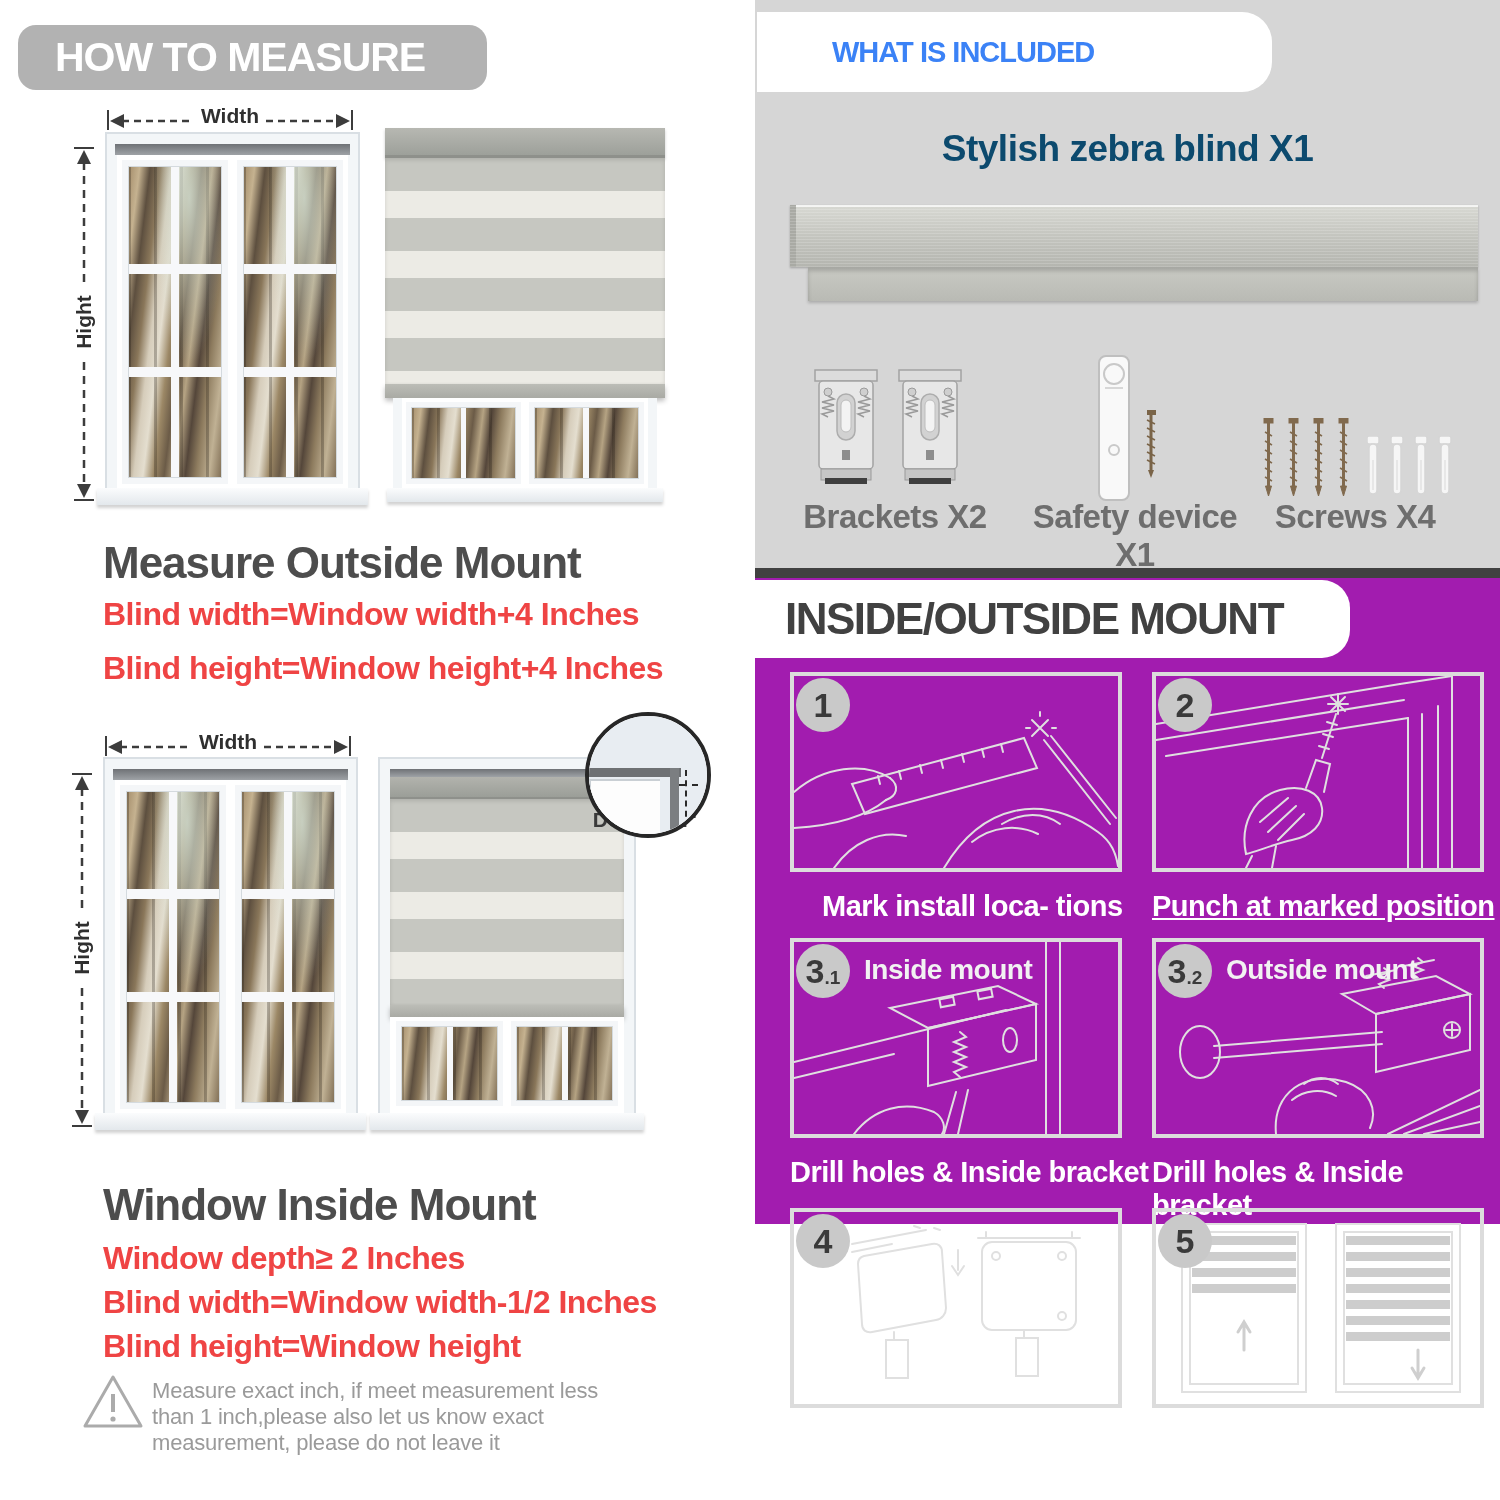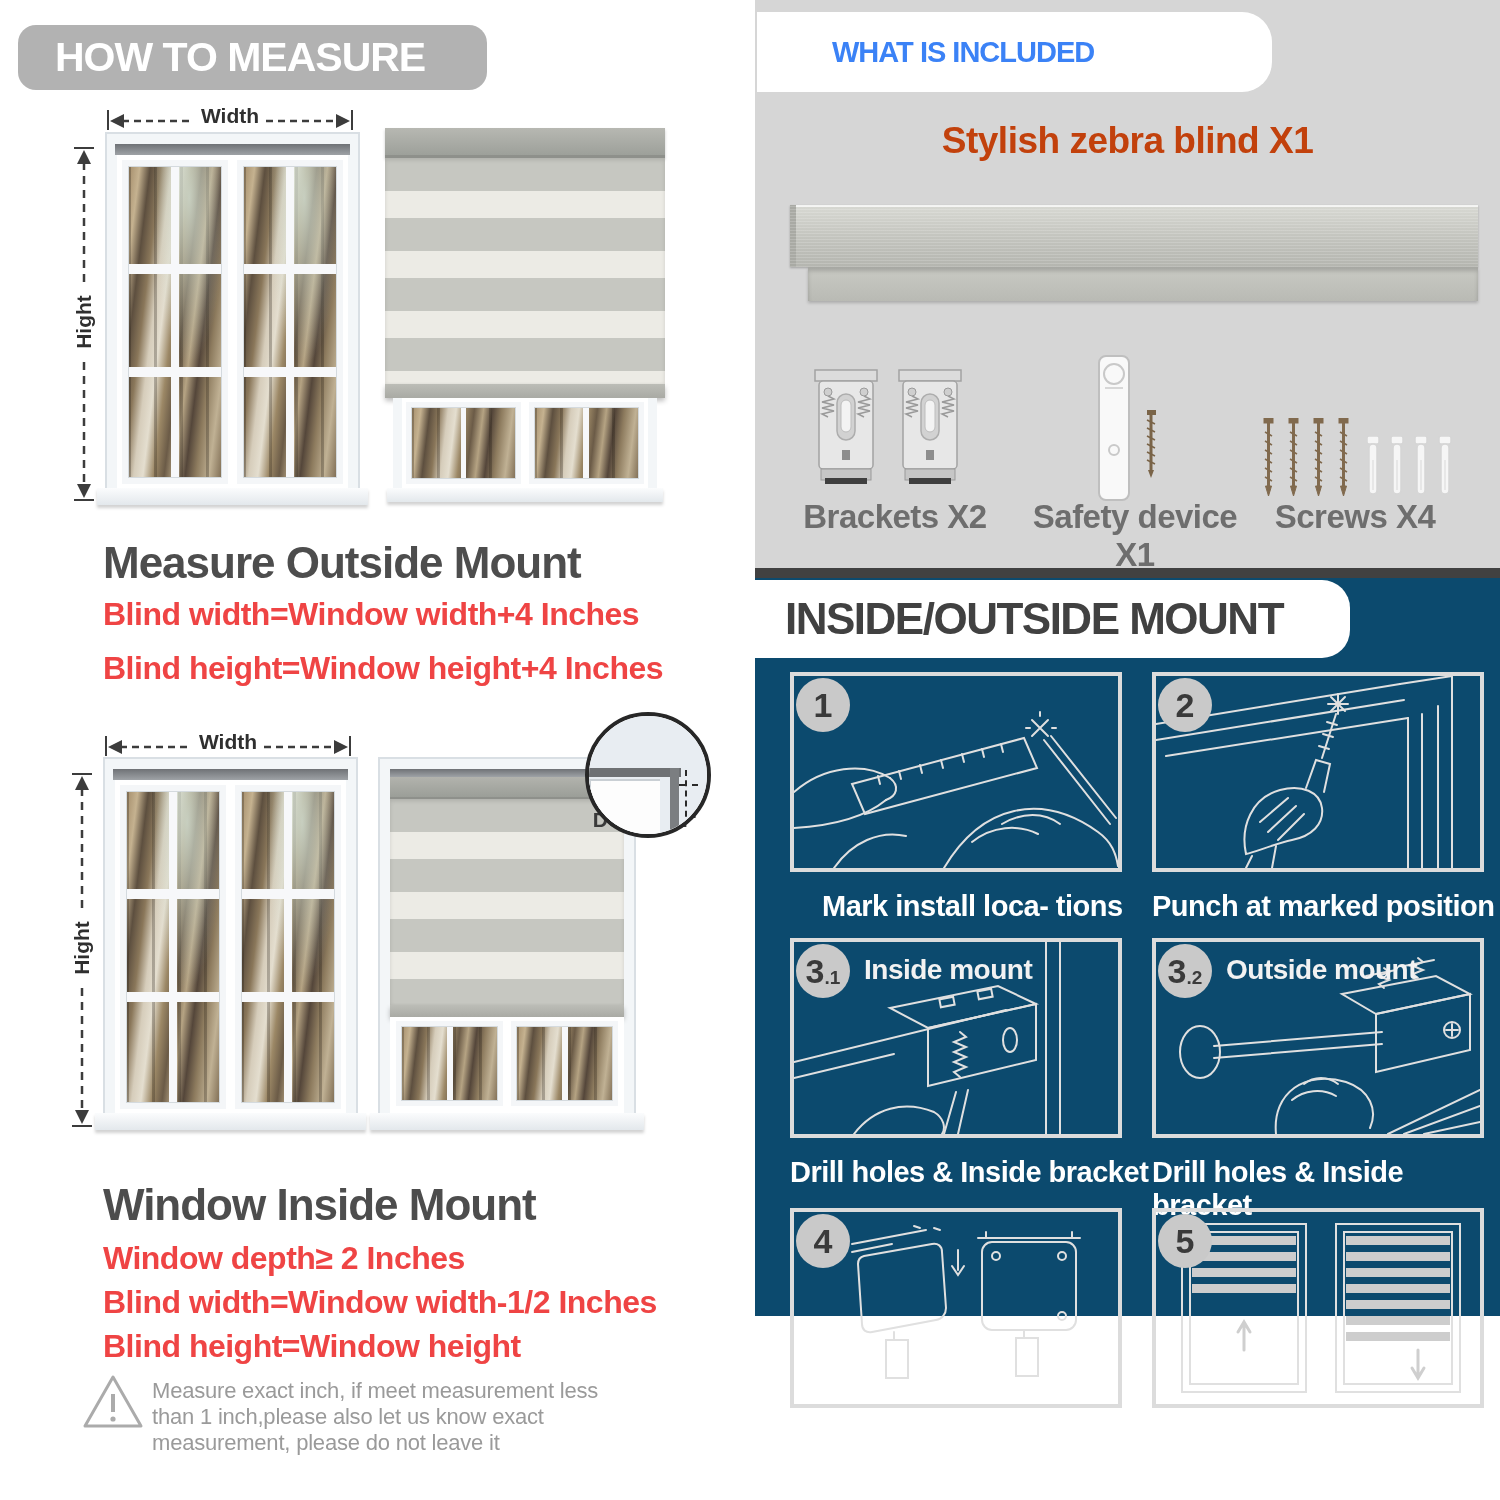--- a/index.html
+++ b/index.html
@@ -88,34 +88,34 @@
        font-weight:700;font-size:21px;color:#3a3a3a;}
 
   .note-text{position:absolute;left:152px;top:1378px;width:470px;font-size:22px;line-height:26px;
        color:#9a9a9a;letter-spacing:-0.2px;}
 
   
   .included{position:absolute;left:755px;top:0;width:745px;height:568px;background:#d6d6d6;}
   .hdr-right{position:absolute;left:2px;top:12px;width:515px;height:80px;background:#ffffff;
        border-radius:0 30px 30px 0;color:#3b82f6;font-weight:700;font-size:29px;letter-spacing:-1px;
        display:flex;align-items:center;padding-left:75px;box-sizing:border-box;}
-  .prod-title{position:absolute;left:0;width:100%;top:120px;text-align:center;font-weight:700;
-       font-size:37px;color:#c2410c;letter-spacing:-0.5px;}
+  .prod-title{position:absolute;left:0;width:100%;top:128px;text-align:center;font-weight:700;
+       font-size:37px;color:#0c4a6e;letter-spacing:-0.5px;}
   .rail-top{position:absolute;left:35px;top:205px;width:688px;height:62px;
        background:linear-gradient(180deg,#d8d9d3,#c2c3bd 55%,#b4b5af);
        box-shadow:inset 6px 0 0 #a9aaa4, inset 0 2px 0 rgba(255,255,255,.7), 0 1px 2px rgba(0,0,0,.25);}
   .rail-top:after{content:"";position:absolute;inset:0;
        background:repeating-linear-gradient(0deg,rgba(255,255,255,.16) 0 1px,rgba(0,0,0,0) 1px 3px);}
   .rail-bottom{position:absolute;left:53px;top:267px;width:670px;height:34px;
        background:linear-gradient(180deg,#c9cac4,#b9bab4);
        box-shadow:inset 0 4px 4px rgba(0,0,0,.18), 0 2px 3px rgba(0,0,0,.2);}
   .part-label{position:absolute;top:498px;font-weight:700;font-size:33px;color:#6e6e6e;
        text-align:center;letter-spacing:-0.5px;}
 
-  .mount{position:absolute;left:755px;top:568px;width:745px;height:748px;background:#0c4a6e;}
+  .mount{position:absolute;left:755px;top:568px;width:745px;height:656px;background:#a21caf;}
   .mount-strip{position:absolute;left:0;top:0;width:100%;height:10px;background:#414141;}
   .hdr-mount{position:absolute;left:0;top:12px;width:595px;height:78px;background:#ffffff;
        border-radius:0 28px 28px 0;color:#414141;font-weight:700;font-size:44px;letter-spacing:-1.5px;
        display:flex;align-items:center;padding-left:30px;box-sizing:border-box;}
 
   .panel{position:absolute;width:332px;height:200px;border:4px solid #dcdcdc;box-sizing:border-box;}
   .panel svg.art{position:absolute;inset:0;width:100%;height:100%;}
   .badge{position:absolute;left:2px;top:2px;width:54px;height:54px;border-radius:50%;background:#c9c9c9;
        display:flex;align-items:center;justify-content:center;color:#3a3a3a;font-weight:700;z-index:3;}
   .badge .n{font-size:34px;line-height:1;}
@@ -396,21 +396,21 @@
         <path d="M0,48 L244,8 M0,64 L248,24 M10,80 L252,42"></path>
         <path d="M244,8 L296,0 M296,0 L296,192 M252,42 L252,192 M266,38 L266,192 M282,30 L282,192"></path>
         <path d="M90,178 C84,150 96,122 124,114 C146,108 164,116 166,132 C168,148 156,160 136,164 C118,168 100,176 90,178 Z"></path>
         <path d="M104,146 L132,122 M112,156 L140,130 M122,164 L148,138"></path>
         <path d="M150,112 L160,84 L174,88 L168,116"></path>
         <path d="M166,82 L180,38 M163,70 l10,3 M167,58 l10,3 M171,46 l10,3"></path>
         <path d="M172,28 L192,28 M182,18 L182,38 M175,21 L189,35 M189,21 L175,35"></path>
         <path d="M96,180 L90,192 M120,170 L116,192"></path>
       </svg>
     </div>
-    <div class="caption" style="left:397px;top:322px;">Punch at  marked position</div>
+    <div class="caption" style="left:397px;top:322px;text-decoration:underline;">Punch at  marked position</div>
 
     <div class="panel" style="left:35px;top:370px;">
       <div class="badge">
           <span class="n">3</span>
           <span class="s">.1</span>
         </div>
       <div class="panel-title">Inside mount</div>
       <svg class="art" viewBox="0 0 324 192" fill="none" stroke="#e0e0e0" stroke-width="2" stroke-linecap="round">
         <path d="M0,120 L212,68 M0,136 L100,112"></path>
         <path d="M252,0 L252,192 M266,0 L266,192"></path>

